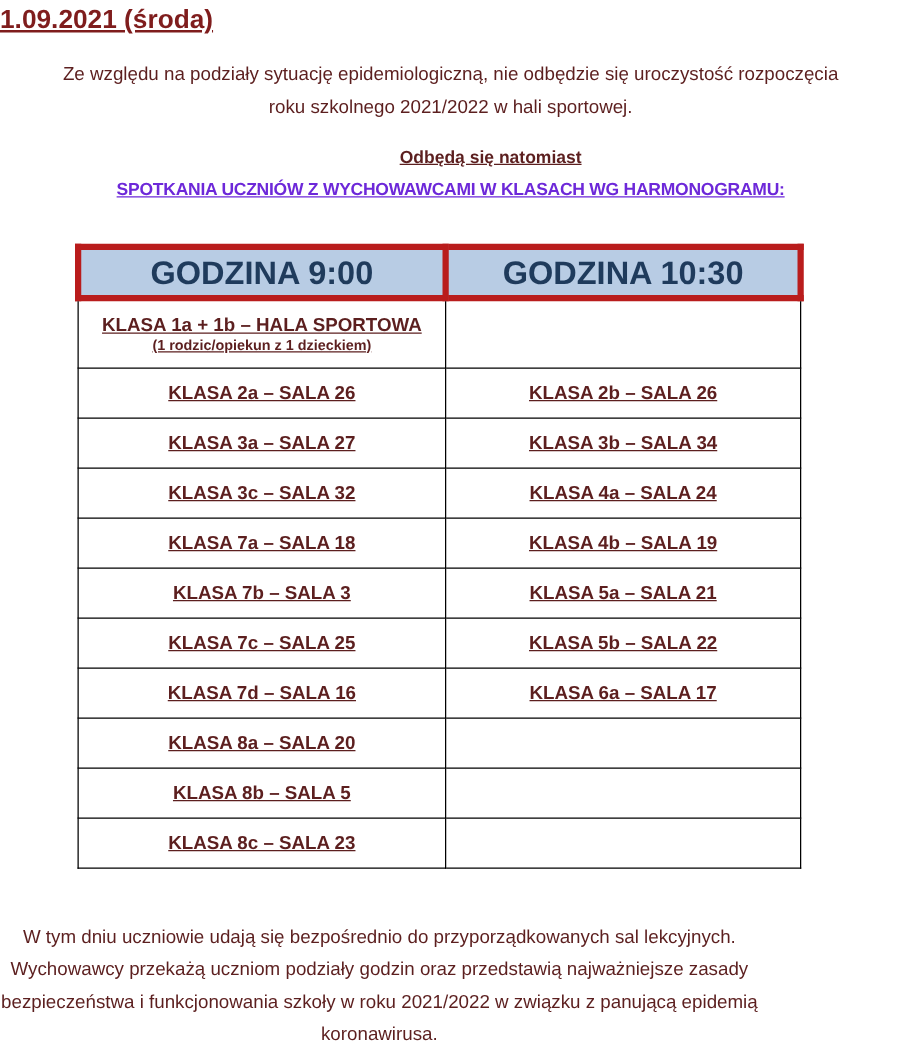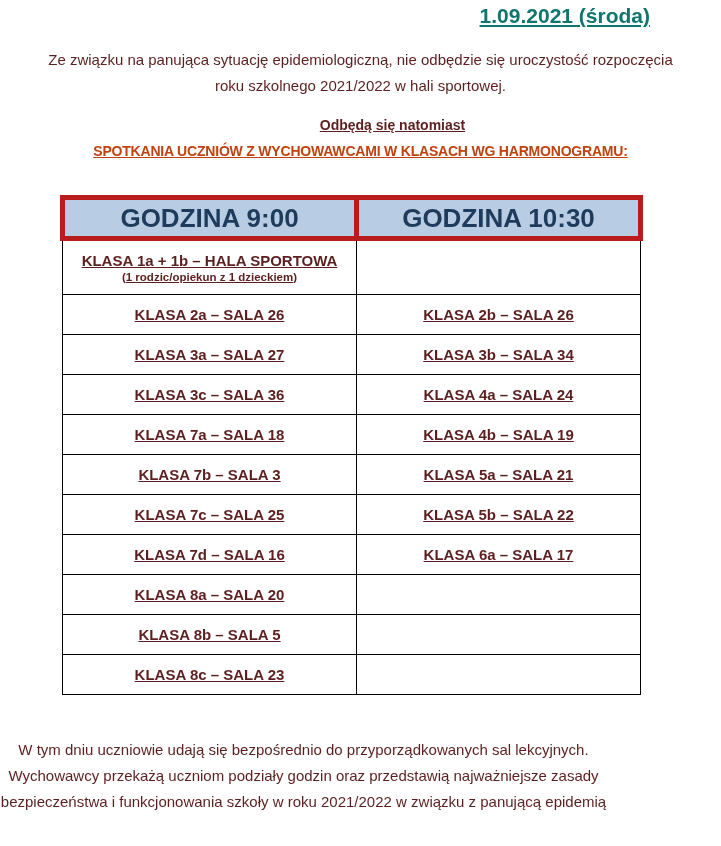--- a/index.html
+++ b/index.html
@@ -2,35 +2,35 @@
 <html><head>
 <meta charset="utf-8">
 <style>
   html, body { margin: 0; padding: 0; background: #ffffff; }
   body {
     width: 721px; height: 846px; overflow: hidden; position: relative;
     font-family: "Liberation Sans", "DejaVu Sans", sans-serif;
     color: #5c1f1f;
   }
   .title {
-    position: absolute; left: 0; top: 4px; width: 650px; text-align: right;
+    position: absolute; left: 0; top: 4px; width: 650px; text-align: left;
     font-size: 21px; font-weight: bold; text-decoration: underline;
-    color: #0f766e; letter-spacing: 0px;
+    color: #7f1d1d; letter-spacing: 0px;
   }
   .intro {
     position: absolute; left: 0; top: 47px; width: 721px; text-align: center;
     font-size: 15px; line-height: 26px; color: #5c1f1f;
   }
   .sub1 {
     position: absolute; left: 0; top: 117px; width: 721px; text-align: center;
     font-size: 14px; font-weight: bold; text-decoration: underline; color: #5c1f1f; padding-left: 32px;
   }
   .sub2 {
     position: absolute; left: 0; top: 143px; width: 721px; text-align: center;
-    font-size: 14px; font-weight: bold; text-decoration: underline; color: #c2410c;
+    font-size: 14px; font-weight: bold; text-decoration: underline; color: #6d28d9;
     letter-spacing: -0.2px;
   }
   table.sched {
     position: absolute; left: 60px; top: 195px; width: 578px;
     border-collapse: collapse; table-layout: fixed;
   }
   table.sched col.c1 { width: 294px; }
   table.sched col.c2 { width: 284px; }
   table.sched th {
     background: #b8cce4; color: #1f3b5c; border: 5px solid #b91c1c;
@@ -52,21 +52,21 @@
     font-size: 15px; line-height: 26px; color: #5c1f1f;
   }
   .footer div, .intro div { white-space: nowrap; }
 </style>
 </head>
 <body>
 
 <div class="title">1.09.2021 (środa)</div>
 
 <div class="intro">
-  <div>Ze związku na panująca sytuację epidemiologiczną, nie odbędzie się uroczystość rozpoczęcia</div>
+  <div>Ze względu na podziały sytuację epidemiologiczną, nie odbędzie się uroczystość rozpoczęcia</div>
   <div>roku szkolnego 2021/2022 w hali sportowej.</div>
 </div>
 
 <div class="sub1">Odbędą się natomiast</div>
 <div class="sub2">SPOTKANIA UCZNIÓW Z WYCHOWAWCAMI W KLASACH WG HARMONOGRAMU:</div>
 
 <table class="sched">
   <colgroup>
       <col class="c1">
       <col class="c2">
@@ -89,21 +89,21 @@
     </tr>
   <tr>
         <td><span class="cell-text">KLASA 2a – SALA 26</span></td>
         <td><span class="cell-text">KLASA 2b – SALA 26</span></td>
       </tr>
       <tr>
         <td><span class="cell-text">KLASA 3a – SALA 27</span></td>
         <td><span class="cell-text">KLASA 3b – SALA 34</span></td>
       </tr>
       <tr>
-        <td><span class="cell-text">KLASA 3c – SALA 36</span></td>
+        <td><span class="cell-text">KLASA 3c – SALA 32</span></td>
         <td><span class="cell-text">KLASA 4a – SALA 24</span></td>
       </tr>
       <tr>
         <td><span class="cell-text">KLASA 7a – SALA 18</span></td>
         <td><span class="cell-text">KLASA 4b – SALA 19</span></td>
       </tr>
       <tr>
         <td><span class="cell-text">KLASA 7b – SALA 3</span></td>
         <td><span class="cell-text">KLASA 5a – SALA 21</span></td>
       </tr>
@@ -127,13 +127,14 @@
         <td><span class="cell-text">KLASA 8c – SALA 23</span></td>
         <td><span class="cell-text"></span></td>
       </tr>
     </tbody>
 </table>
 
 <div class="footer">
   <div>W tym dniu uczniowie udają się bezpośrednio do przyporządkowanych sal lekcyjnych.</div>
   <div>Wychowawcy przekażą uczniom podziały godzin oraz przedstawią najważniejsze zasady</div>
   <div>bezpieczeństwa i funkcjonowania szkoły w roku 2021/2022 w związku z panującą epidemią</div>
+  <div>koronawirusa.</div>
 </div>
 
 </body></html>

